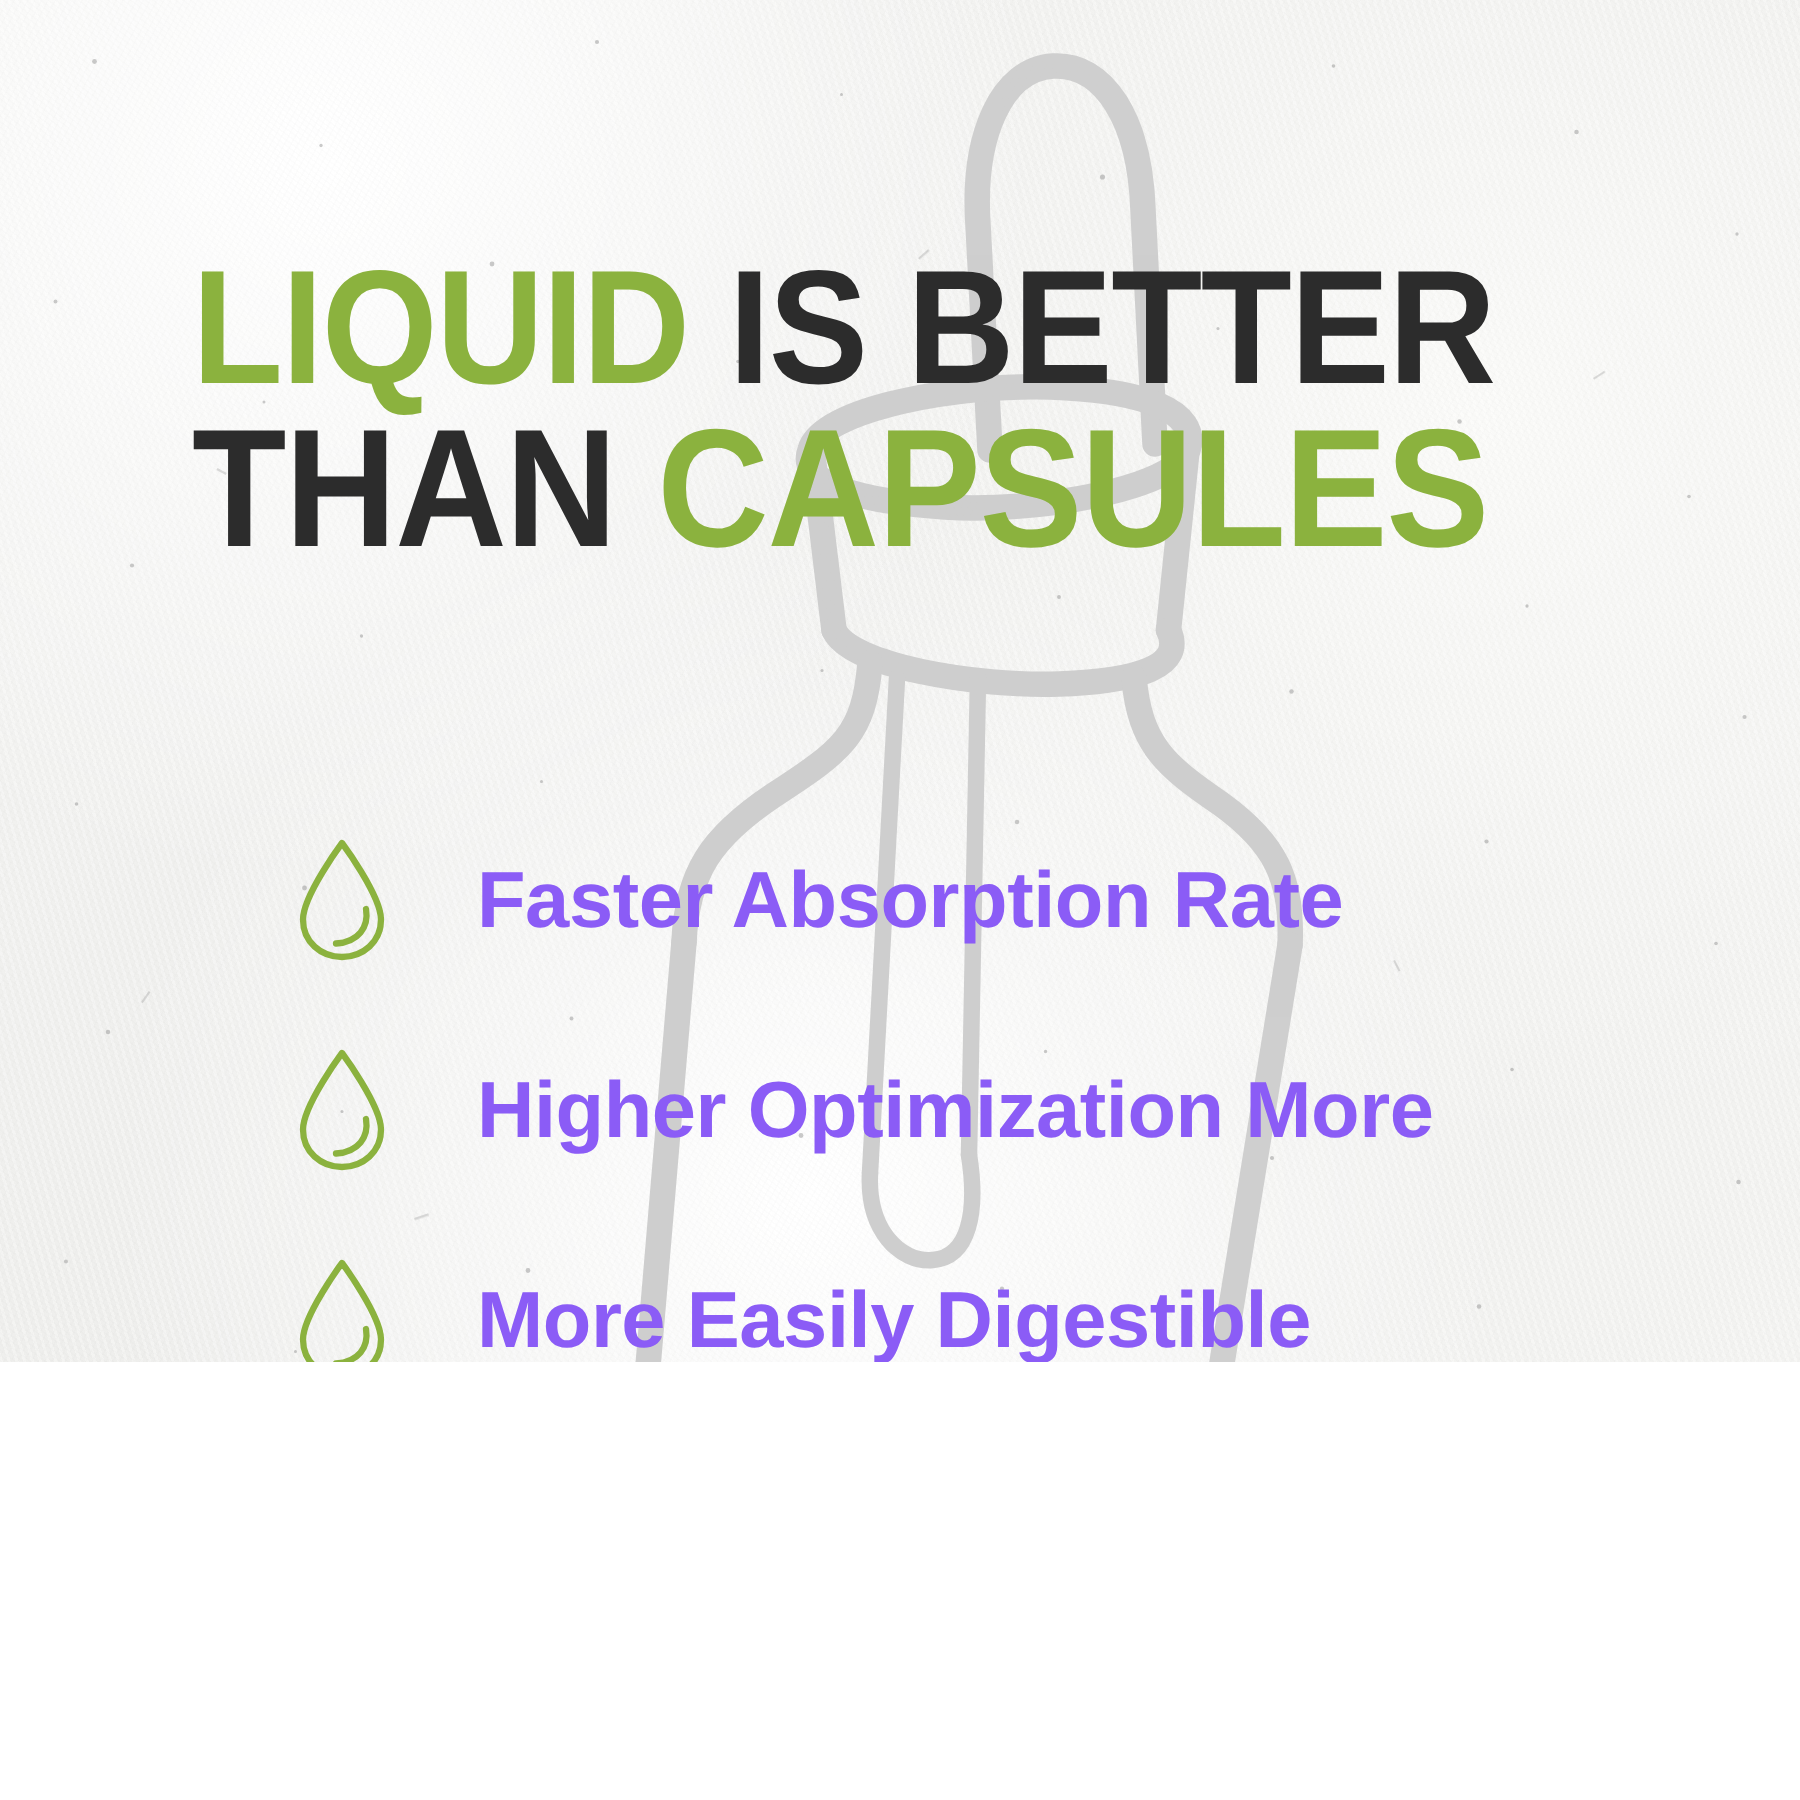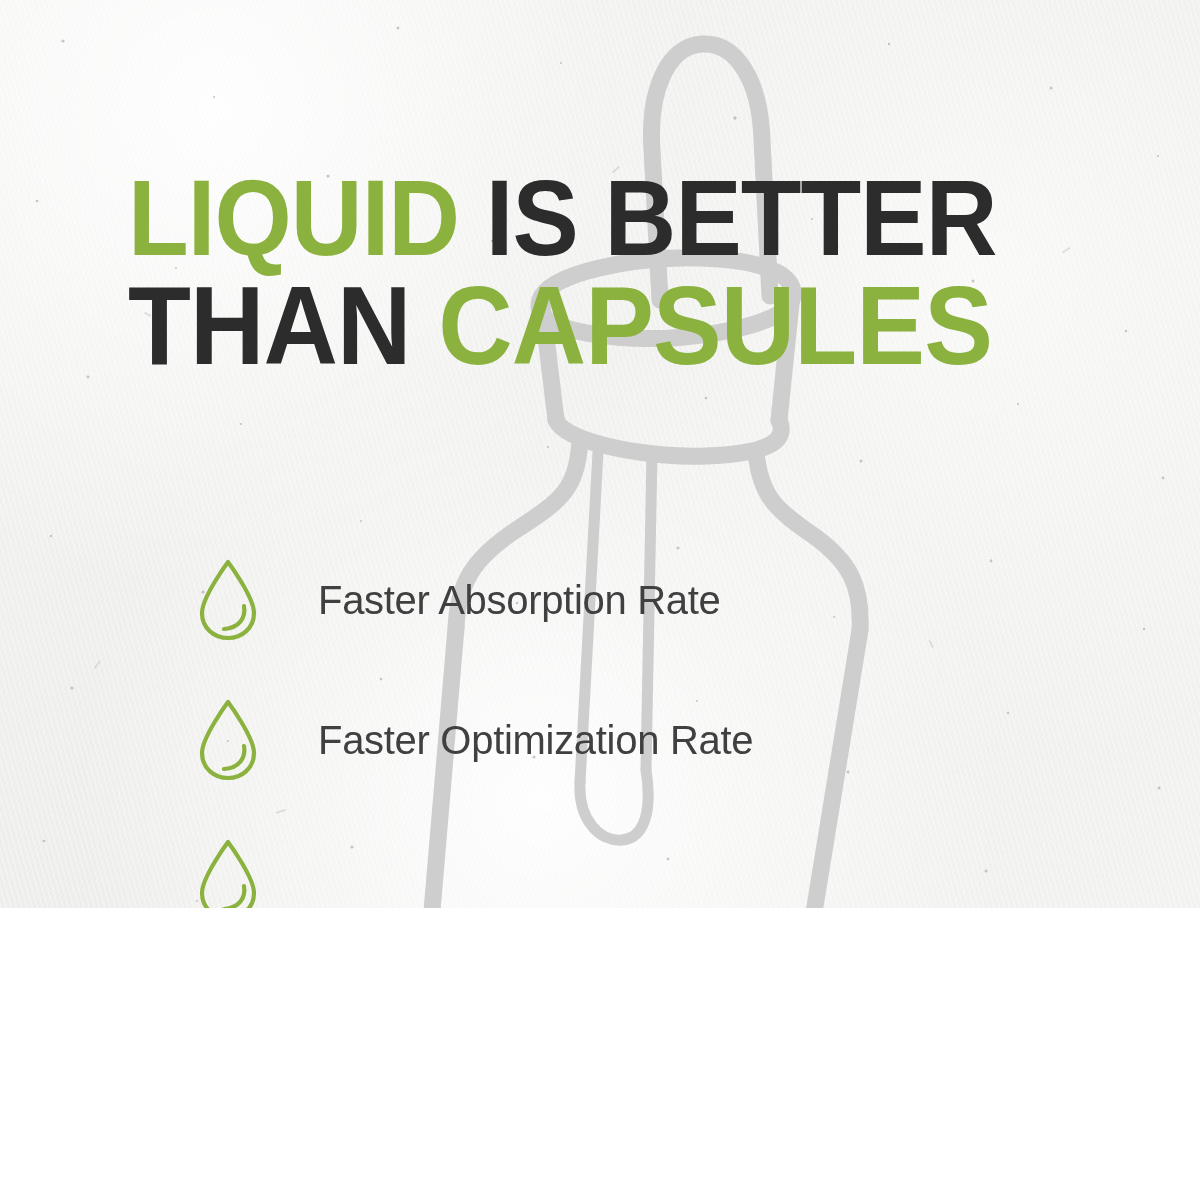--- a/index.html
+++ b/index.html
@@ -104,23 +104,23 @@
 
   .drop-icon {
     width: 64px;
     height: 86px;
     flex: 0 0 64px;
     margin-right: 58px;
   }
 
   .benefit-label {
     font-family: "Liberation Sans", sans-serif;
-    font-weight: 400;
-    font-size: 40px;
-    color: #404040;
+    font-weight: 700;
+    font-size: 53px;
+    color: #8b5cf6;
     letter-spacing: -0.3px;
     white-space: nowrap;
   }
 </style>
 </head>
 <body>
 
 <div id="poster">
 
   <div class="paper-base"></div>
@@ -266,23 +266,30 @@
         <path d="M 48 49 C 50 61 43 71 28 72" fill="none" stroke="#8BB23E" stroke-width="4.2" stroke-linecap="round"></path>
       </svg>
       <div class="benefit-label">Faster Absorption Rate</div>
     </div>
 
     <div class="benefit-row">
       <svg class="drop-icon" viewBox="0 0 64 86">
         <path d="M 32 5 C 32 5 58 40 58 56 C 58 71 46 81 32 81 C 18 81 6 71 6 56 C 6 40 32 5 32 5 Z" fill="none" stroke="#8BB23E" stroke-width="4.2" stroke-linejoin="round" stroke-linecap="round"></path>
         <path d="M 48 49 C 50 61 43 71 28 72" fill="none" stroke="#8BB23E" stroke-width="4.2" stroke-linecap="round"></path>
       </svg>
-      <div class="benefit-label">Faster Optimization Rate</div>
-    </div>
-
+      <div class="benefit-label">Higher Optimization More</div>
+    </div>
+
+    <div class="benefit-row">
+      <svg class="drop-icon" viewBox="0 0 64 86">
+        <path d="M 32 5 C 32 5 58 40 58 56 C 58 71 46 81 32 81 C 18 81 6 71 6 56 C 6 40 32 5 32 5 Z" fill="none" stroke="#8BB23E" stroke-width="4.2" stroke-linejoin="round" stroke-linecap="round"></path>
+        <path d="M 48 49 C 50 61 43 71 28 72" fill="none" stroke="#8BB23E" stroke-width="4.2" stroke-linecap="round"></path>
+      </svg>
+      <div class="benefit-label">More Easily Digestible</div>
+    </div>
 
     <div class="benefit-row">
       <svg class="drop-icon" viewBox="0 0 64 86">
         <path d="M 32 5 C 32 5 58 40 58 56 C 58 71 46 81 32 81 C 18 81 6 71 6 56 C 6 40 32 5 32 5 Z" fill="none" stroke="#8BB23E" stroke-width="4.2" stroke-linejoin="round" stroke-linecap="round"></path>
         <path d="M 48 49 C 50 61 43 71 28 72" fill="none" stroke="#8BB23E" stroke-width="4.2" stroke-linecap="round"></path>
       </svg>
     </div>
 
   </div>
 </div>

